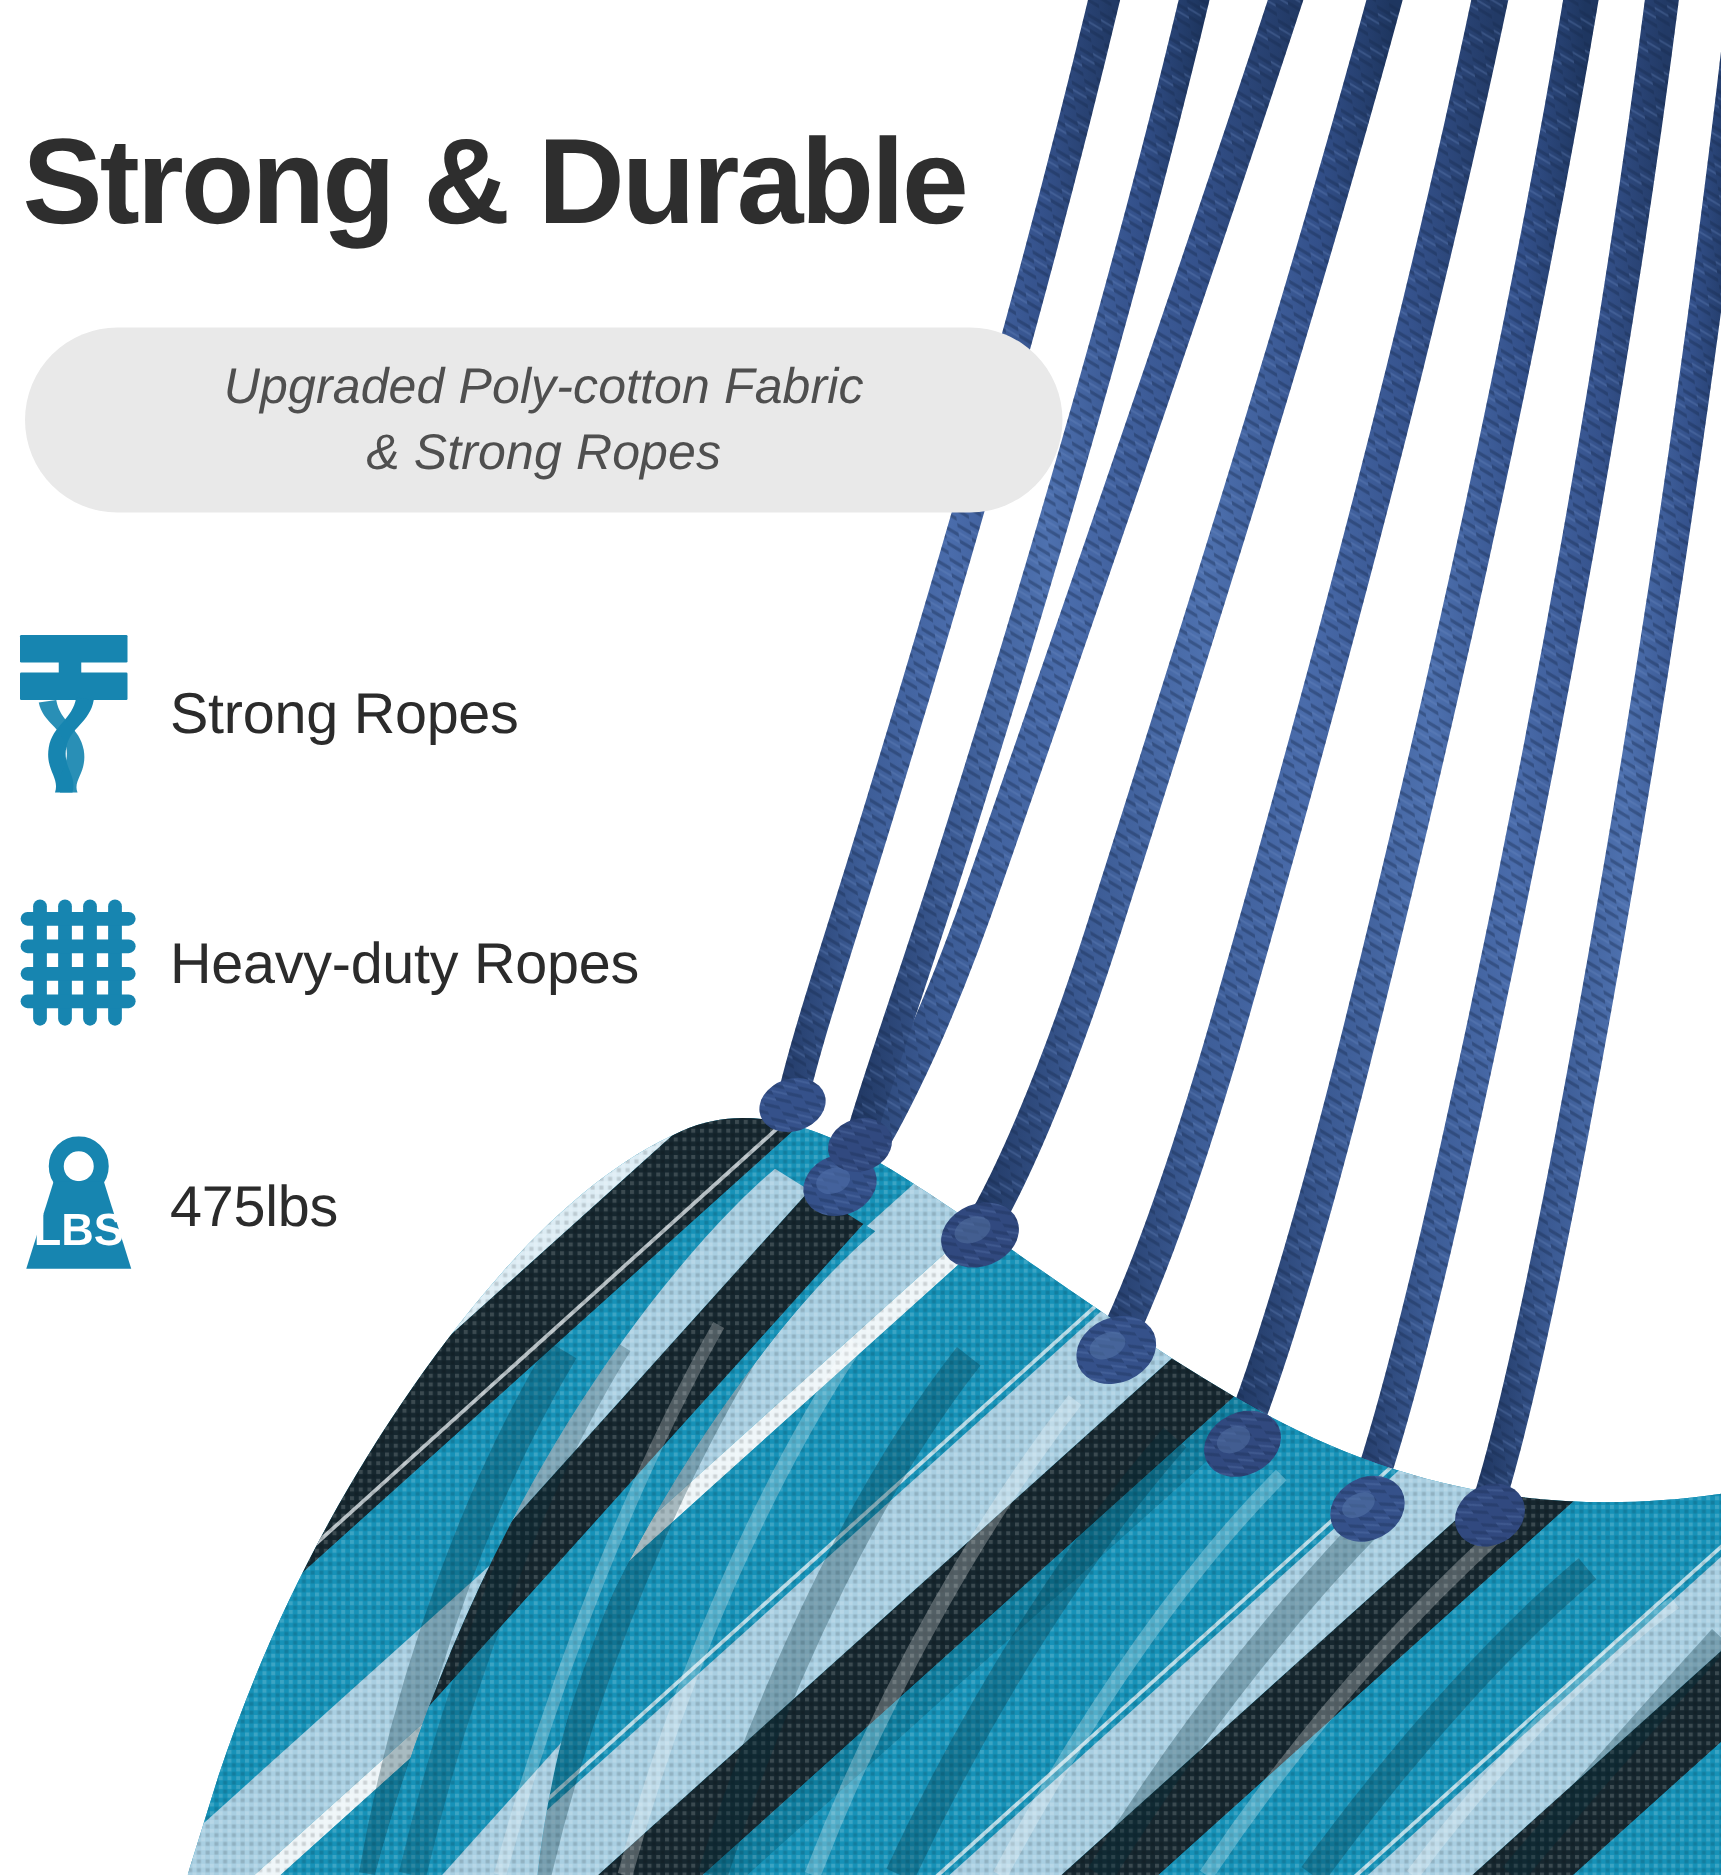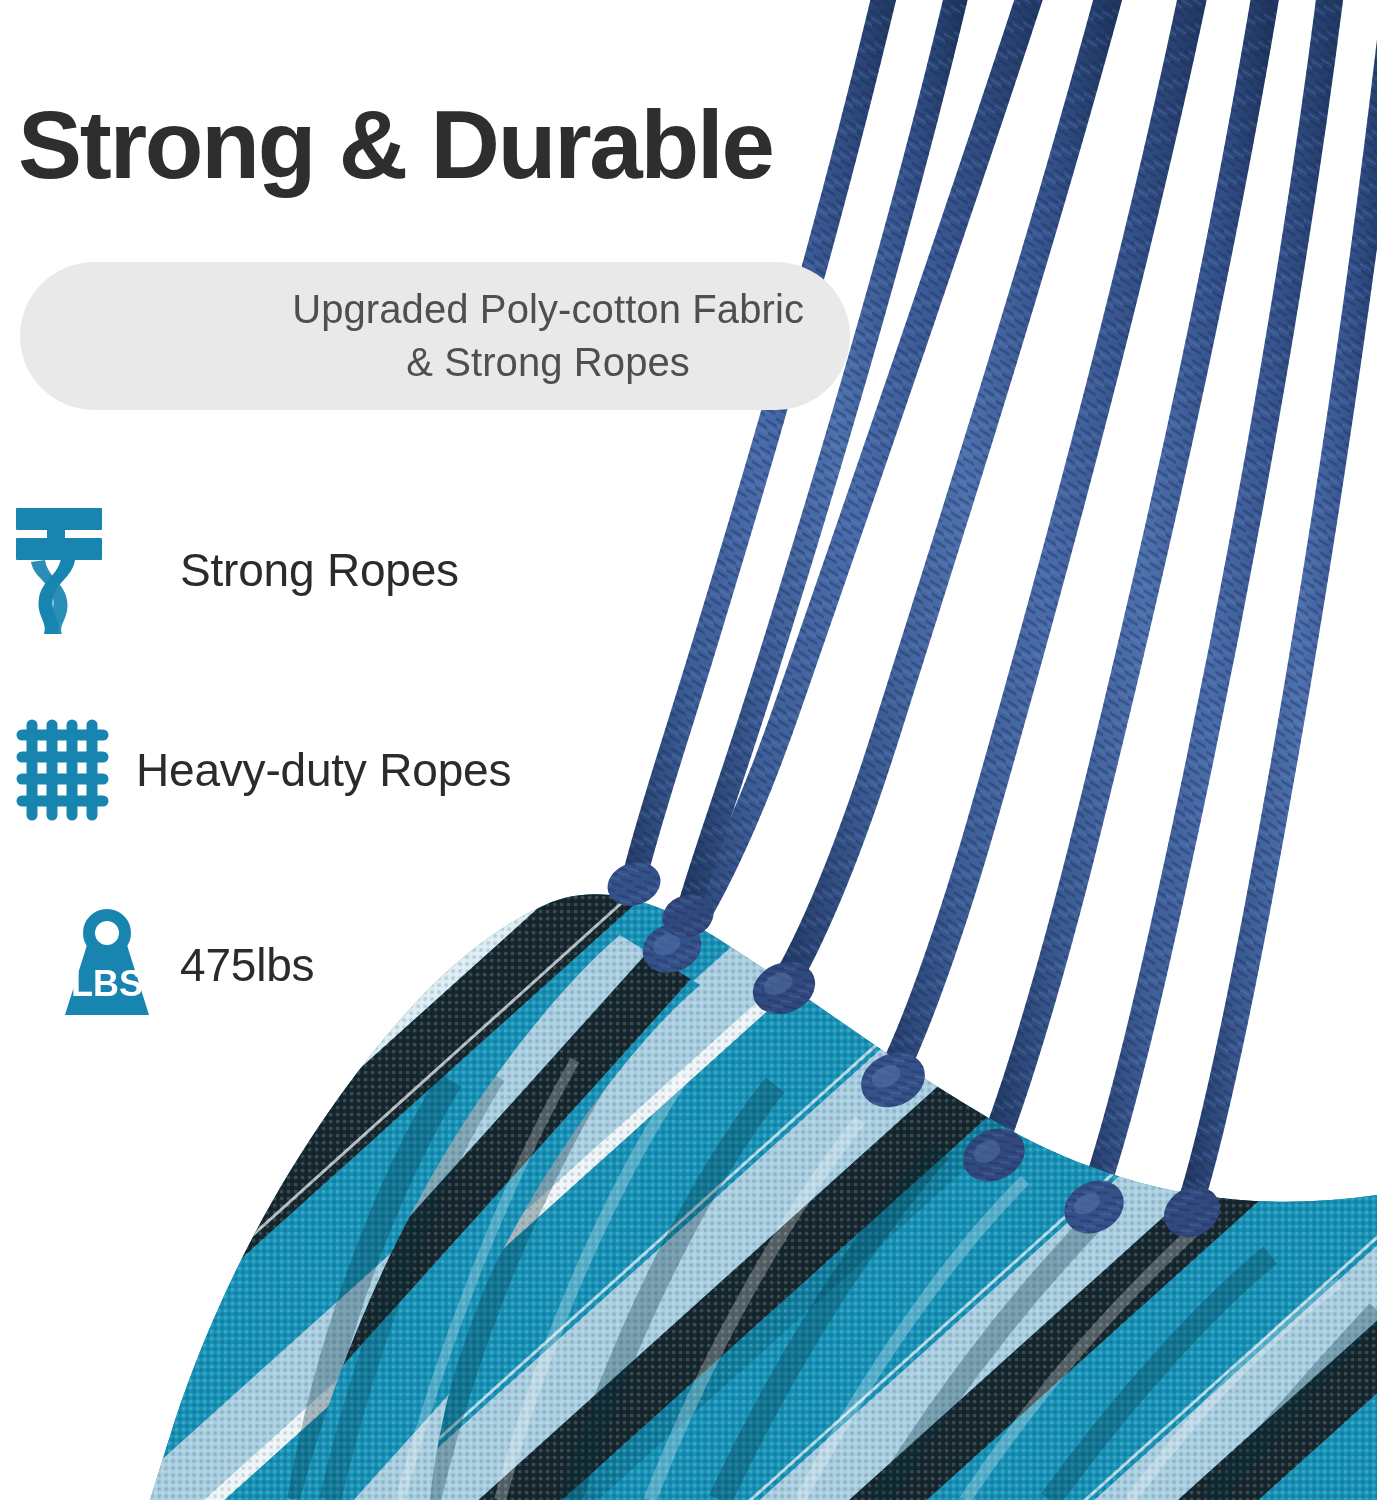--- a/index.html
+++ b/index.html
@@ -58,23 +58,24 @@
   .subtitle-pill {
     position: absolute;
     left: 20px;
     top: 262px;
     width: 830px;
     height: 148px;
     background: #e9e9e9;
     border-radius: 74px;
     display: flex;
     align-items: center;
-    justify-content: flex-end;
+    justify-content: center;
     box-sizing: border-box;
     padding: 0 46px;
+    font-style: italic;
   }
   .subtitle-text {
     font-family: "Liberation Sans", sans-serif;
     font-size: 40px;
     line-height: 1.33;
     color: #4f4f4f;
     text-align: center;
     white-space: pre-line;
     letter-spacing: 0.1px;
   }
@@ -105,23 +106,23 @@
   .feature-label {
     font-family: "Liberation Sans", sans-serif;
     font-size: 46px;
     color: #2b2b2b;
     letter-spacing: -0.2px;
     white-space: nowrap;
     margin-left: 18px;
   }
 
   
-  .row-ropes   { height: 200px; gap: 44px; }
+  .row-ropes   { height: 200px; }
   .row-fabric  { height: 200px; }
-  .row-weight  { height: 190px; padding-left: 44px; }
+  .row-weight  { height: 190px; }
 </style>
 </head>
 <body>
 
 <div id="stage">
 
   <div class="photo-layer">
     <svg class="photo-svg" viewBox="0 0 1377 1500" preserveAspectRatio="none" xmlns="http://www.w3.org/2000/svg">
       <defs>
 

